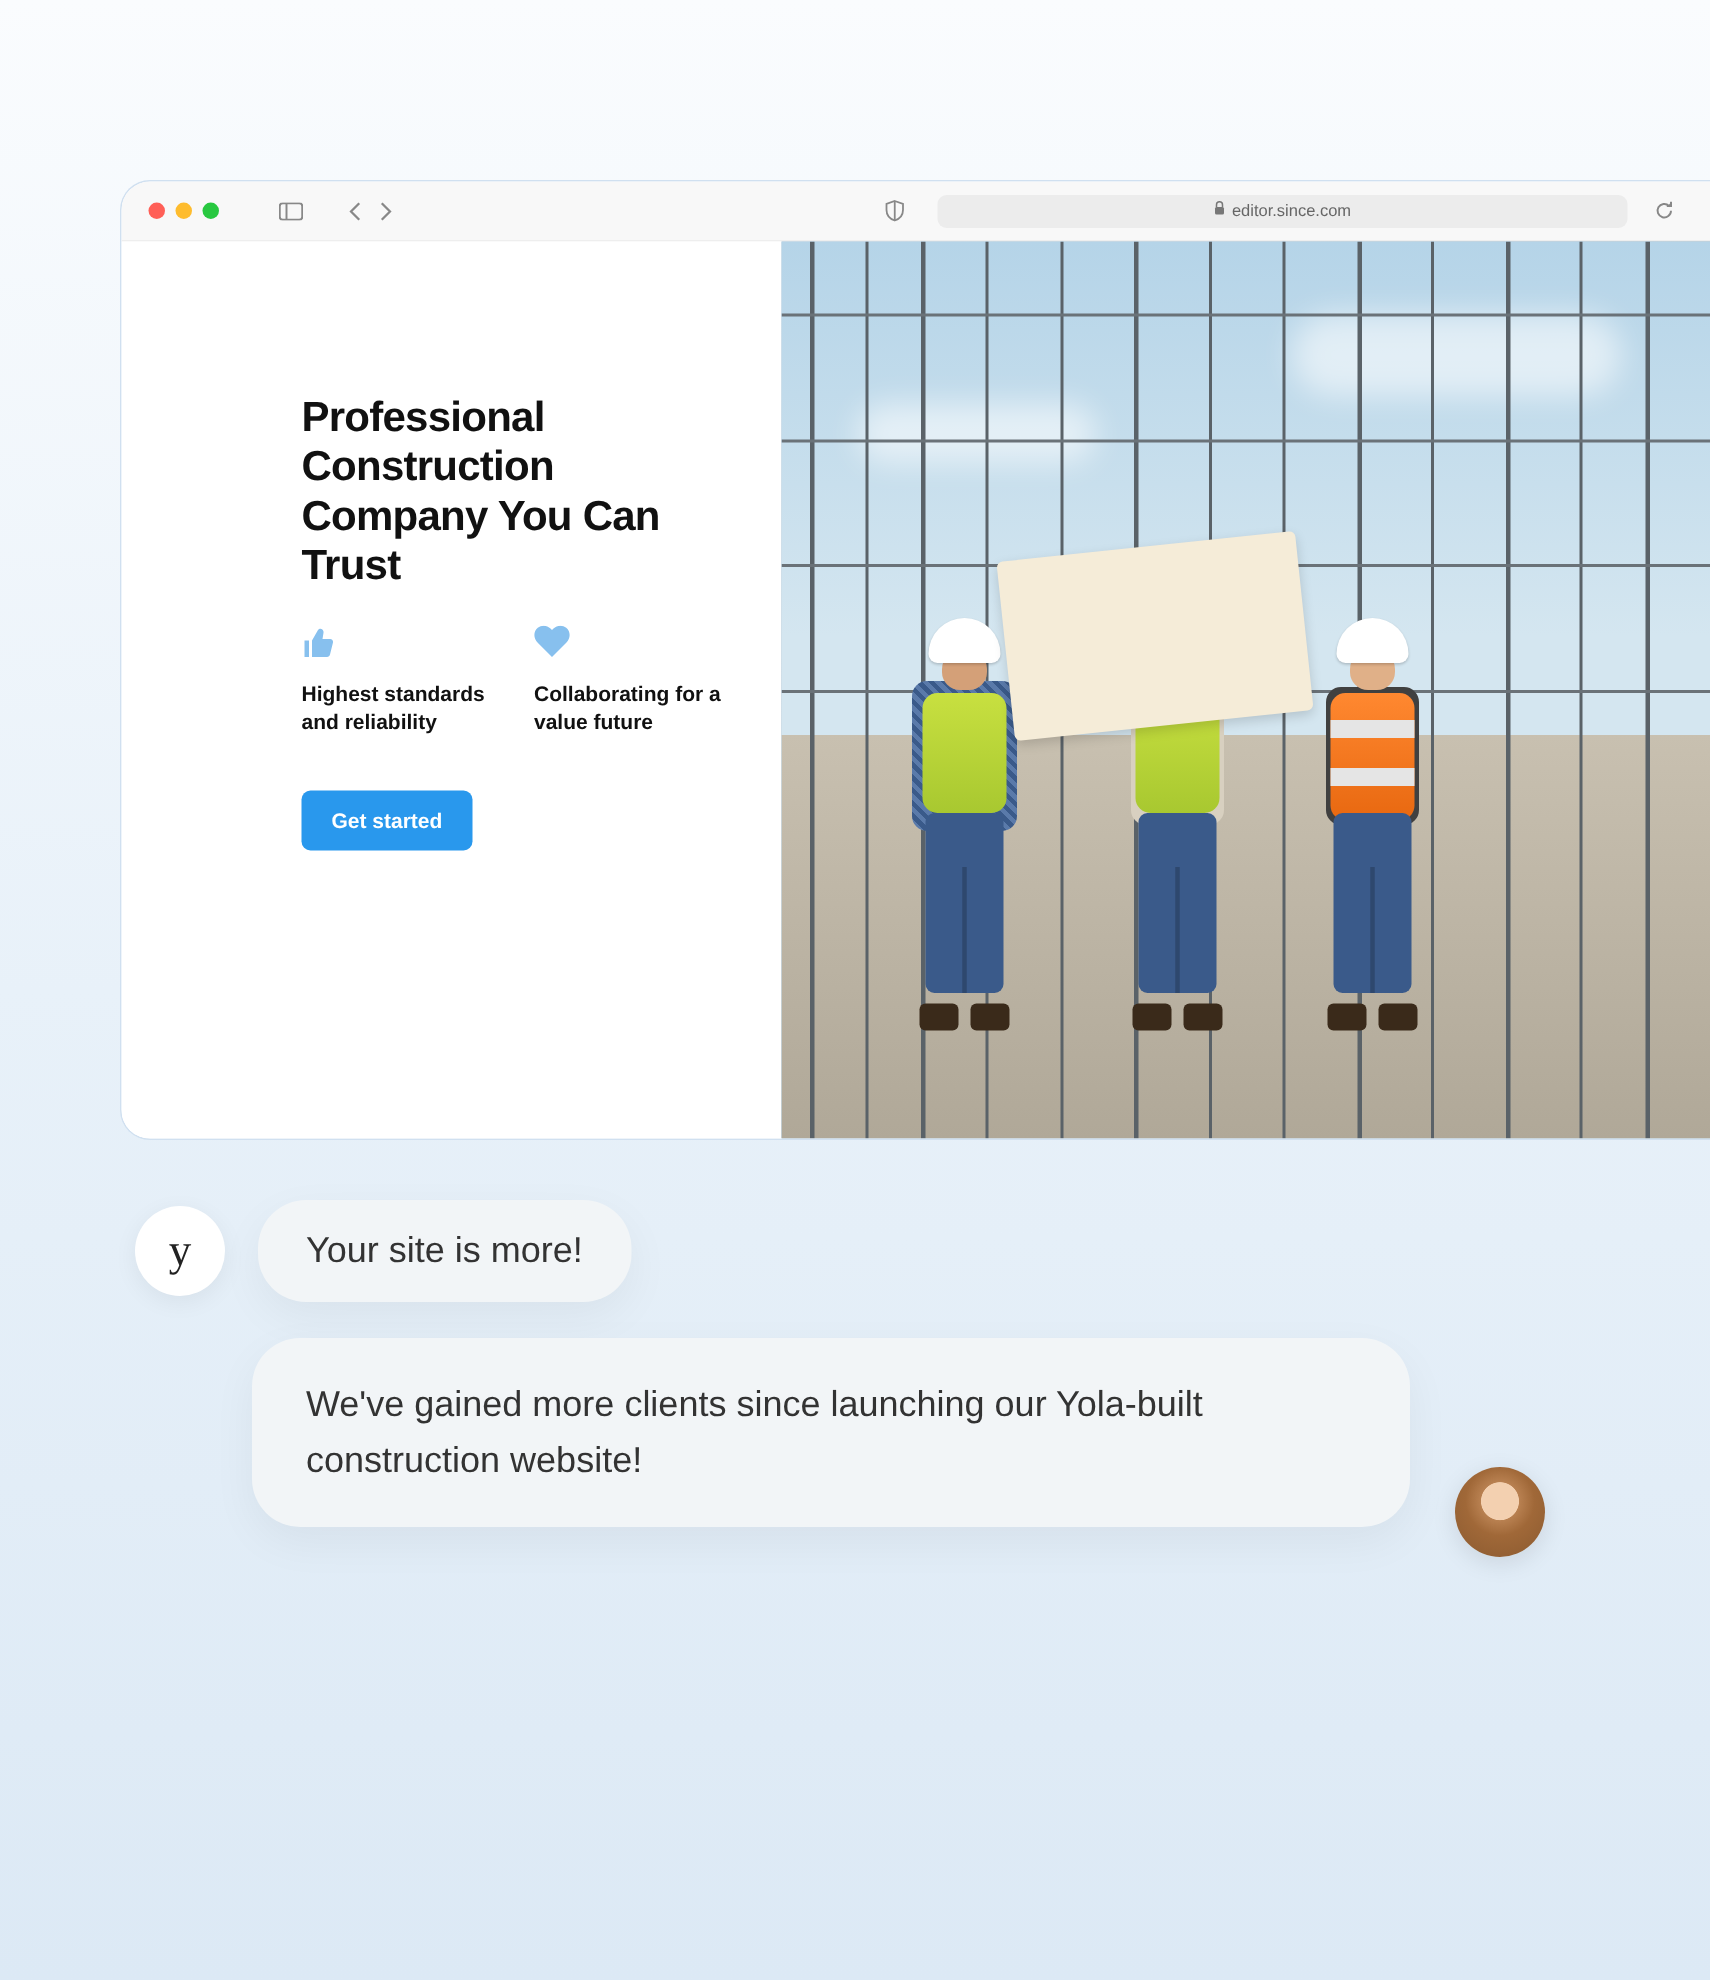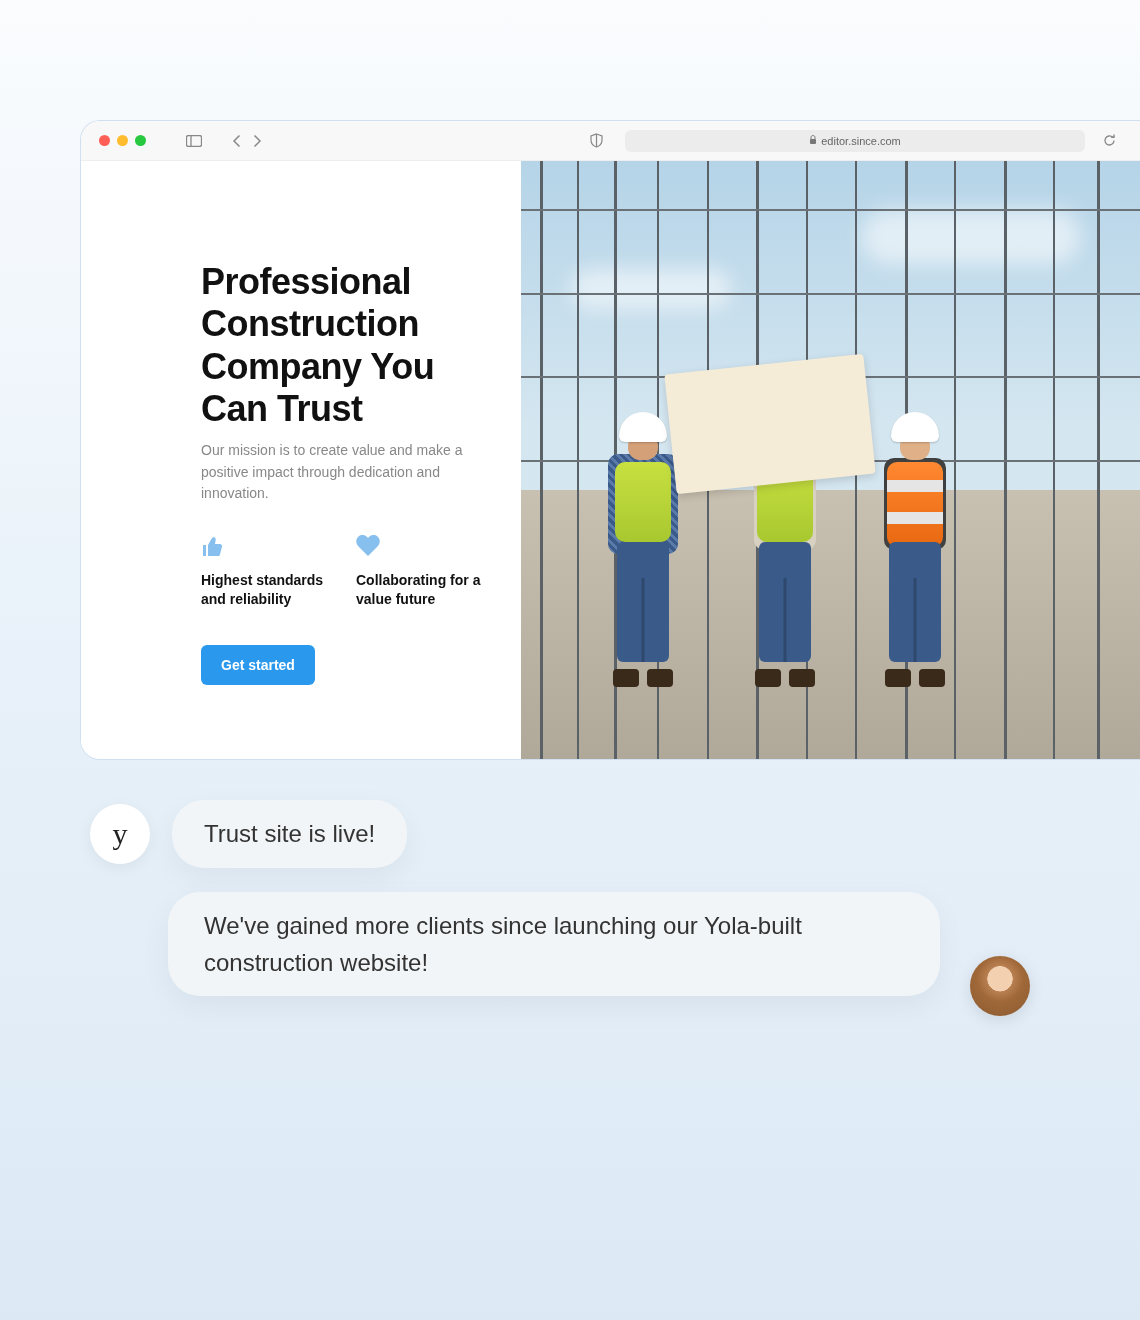--- a/index.html
+++ b/index.html
@@ -97,25 +97,25 @@
       height: calc(100% - 40px);
     }
     
     .left-panel {
       width: 440px;
       padding: 100px 30px 40px 120px;
       background: #fff;
     }
     
     .hero-title {
-      font-size: 36px;
+      font-size: 28px;
       font-weight: 800;
       color: #111;
       line-height: 1.18;
-      margin-bottom: 9px;
+      margin-bottom: 24px;
       letter-spacing: -0.5px;
     }
     
     .hero-subtitle {
       font-size: 14px;
       color: #888;
       line-height: 1.55;
       margin-bottom: 30px;
     }
     
@@ -266,21 +266,21 @@
       font-size: 24px;
       color: #333;
       box-shadow: 0 10px 30px rgba(0,0,0,0.05);
     }
     
     .chat-row-2 {
       margin-left: 78px;
     }
     
     .chat-bubble-2 {
-      padding: 15px 36px;
+      padding: 26px 36px;
       line-height: 1.55;
     }
     
     .user-avatar {
       position: absolute;
       right: -90px;
       bottom: -20px;
       width: 60px;
       height: 60px;
       border-radius: 50%;
@@ -339,21 +339,20 @@
       <svg width="13" height="13" viewBox="0 0 13 13" fill="none" stroke="currentColor" stroke-width="1.3">
           <path d="M11 6.5 A4.5 4.5 0 1 1 9.7 3.3 L11 2"></path>
           <path d="M11 0.5 V3.3 H8.2" fill="none"></path>
         </svg>
     </div>
   </div>
 
   <div class="page-content">
     <div class="left-panel">
       <h1 class="hero-title">Professional Construction Company You Can Trust</h1>
-      <p class="hero-subtitle">Our mission is to create value and make a positive impact through dedication and innovation.</p>
       
       <div class="features">
         <div class="feature">
           <div class="feature-icon">
             <svg width="24" height="22" viewBox="0 0 24 22" fill="currentColor">
                 <path d="M2 10h3v11H2zM7 21h10c1 0 1.8-.7 2-1.6l2-8c.3-1.3-.7-2.4-2-2.4h-5l.7-4.3c.1-.8-.2-1.6-.8-2.1-.9-.7-2.2-.5-2.9.4L7 10v11z"></path>
               </svg>
           </div>
           <div class="feature-text">Highest standards and reliability</div>
         </div>
@@ -421,21 +420,21 @@
       </div>
     </div>
   </div>
 </div>
 
 <div class="chat-area">
   <div class="chat-row">
     <div class="chat-avatar">
       <span class="yola-y">y</span>
     </div>
-    <div class="chat-bubble">Trust site is live!</div>
+    <div class="chat-bubble">Your site is more!</div>
   </div>
   <div class="chat-row chat-row-2">
     <div class="chat-bubble chat-bubble-2">We've gained more clients since launching our Yola-built construction website!</div>
     <div class="user-avatar">
       <div class="user-avatar-face"></div>
     </div>
   </div>
 </div>
 
 </body></html>

